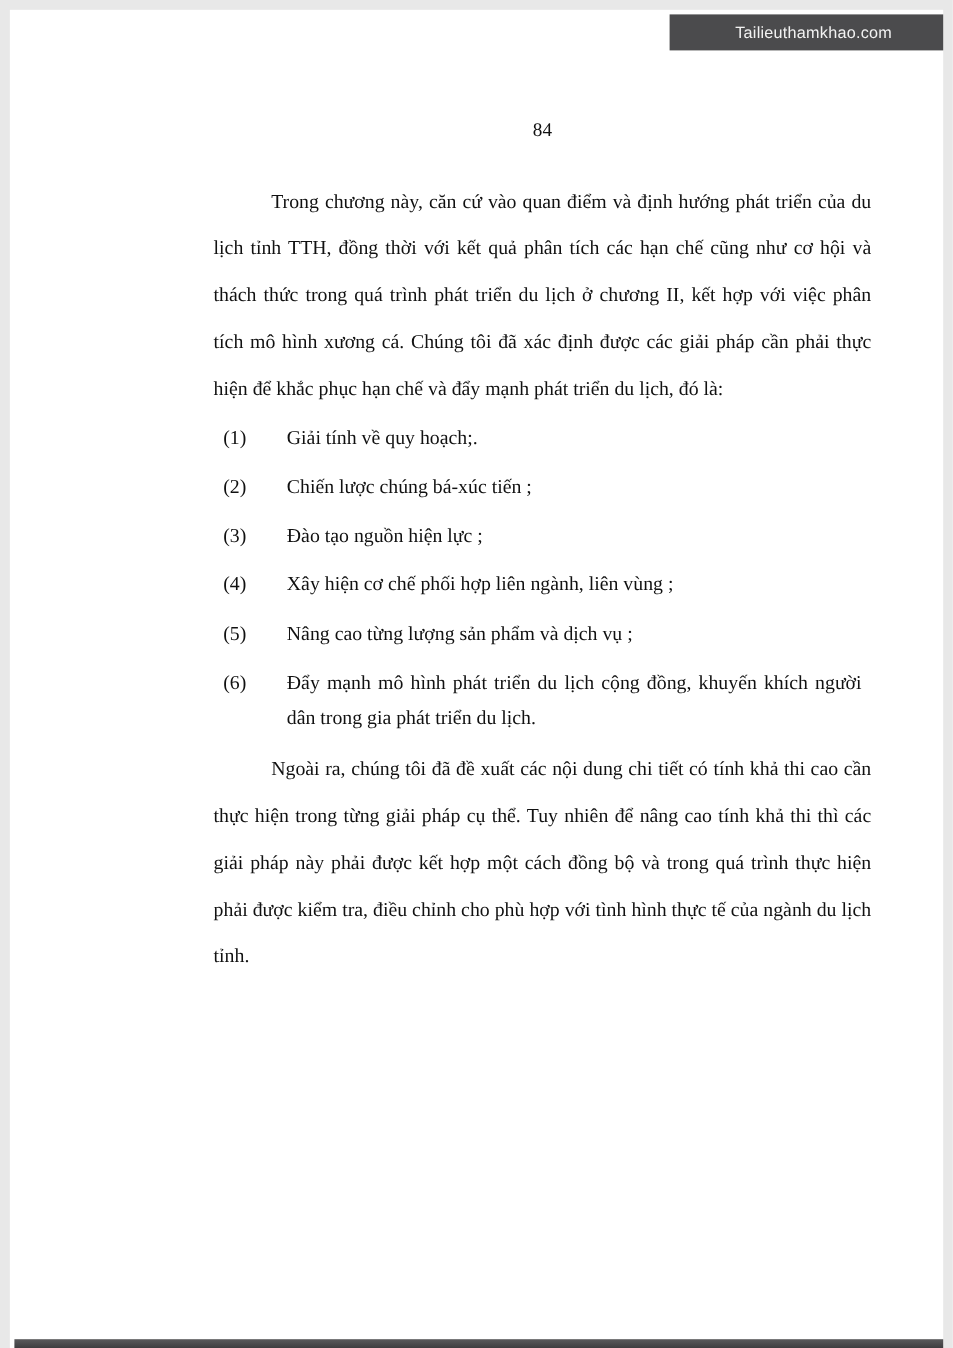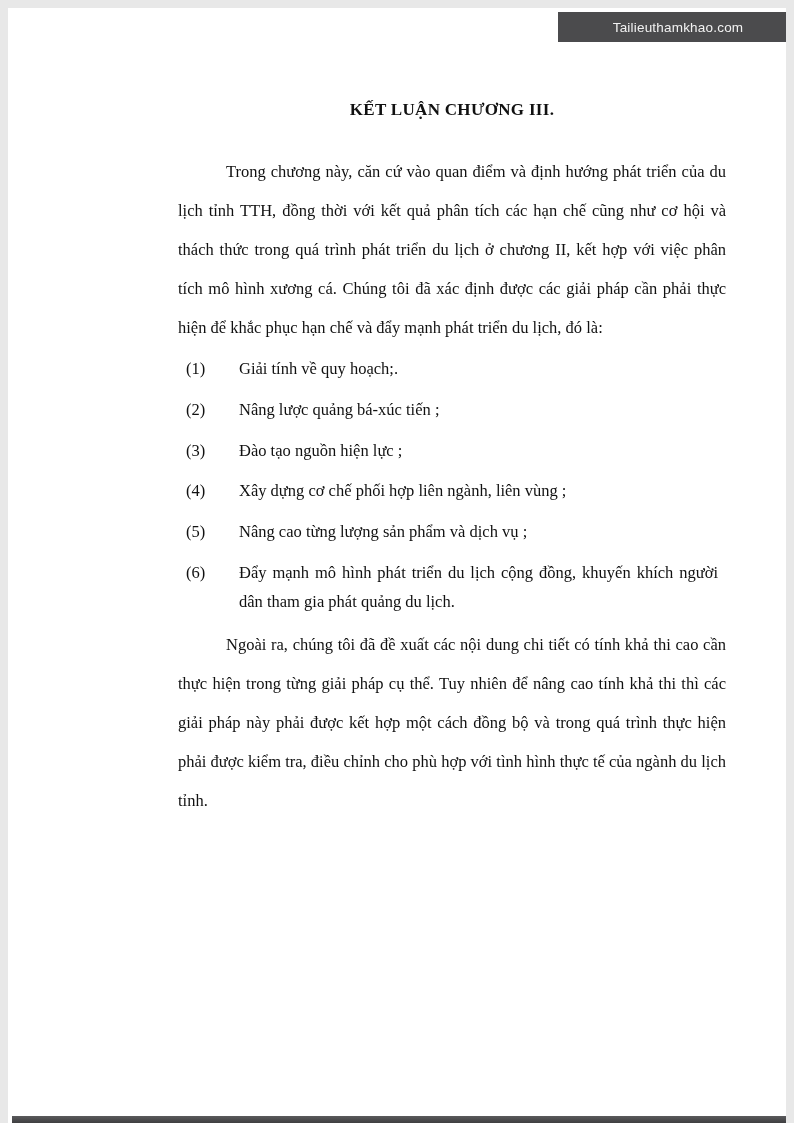--- a/index.html
+++ b/index.html
@@ -83,49 +83,49 @@
 <body>
 
 <div class="page">
 
   <div class="watermark-bar">
     <span class="watermark-text">Tailieuthamkhao.com</span>
   </div>
 
   <div class="content">
 
+    <div class="page-number">84</div>
 
-    <div class="doc-title">KẾT LUẬN CHƯƠNG III.</div>
 
     <p class="para">Trong chương này, căn cứ vào quan điểm và định hướng phát triển của du lịch tỉnh TTH, đồng thời với kết quả phân tích các hạn chế cũng như cơ hội và thách thức trong quá trình phát triển du lịch ở chương II, kết hợp với việc phân tích mô hình xương cá. Chúng tôi đã xác định được các giải pháp cần phải thực hiện để khắc phục hạn chế và đẩy mạnh phát triển du lịch, đó là:</p>
 
     <div class="numbered-list">
       <div class="list-row">
         <span class="list-num">(1)</span>
         <span class="list-text">Giải tính về quy hoạch;.</span>
       </div>
       <div class="list-row">
         <span class="list-num">(2)</span>
-        <span class="list-text">Nâng lược quảng bá-xúc tiến ;</span>
+        <span class="list-text">Chiến lược chúng bá-xúc tiến ;</span>
       </div>
       <div class="list-row">
         <span class="list-num">(3)</span>
         <span class="list-text">Đào tạo nguồn hiện lực ;</span>
       </div>
       <div class="list-row">
         <span class="list-num">(4)</span>
-        <span class="list-text">Xây dựng cơ chế phối hợp liên ngành, liên vùng ;</span>
+        <span class="list-text">Xây hiện cơ chế phối hợp liên ngành, liên vùng ;</span>
       </div>
       <div class="list-row">
         <span class="list-num">(5)</span>
         <span class="list-text">Nâng cao từng lượng sản phẩm và dịch vụ ;</span>
       </div>
       <div class="list-row">
         <span class="list-num">(6)</span>
-        <span class="list-text">Đẩy mạnh mô hình phát triển du lịch cộng đồng, khuyến khích người dân tham gia phát quảng du lịch.</span>
+        <span class="list-text">Đẩy mạnh mô hình phát triển du lịch cộng đồng, khuyến khích người dân trong gia phát triển du lịch.</span>
       </div>
     </div>
 
     <p class="para">Ngoài ra, chúng tôi đã đề xuất các nội dung chi tiết có tính khả thi cao cần thực hiện trong từng giải pháp cụ thể. Tuy nhiên để nâng cao tính khả thi thì các giải pháp này phải được kết hợp một cách đồng bộ và trong quá trình thực hiện phải được kiểm tra, điều chỉnh cho phù hợp với tình hình thực tế của ngành du lịch tỉnh.</p>
 
   </div>
 
   <div class="bottom-bar"></div>
 
 </div>

